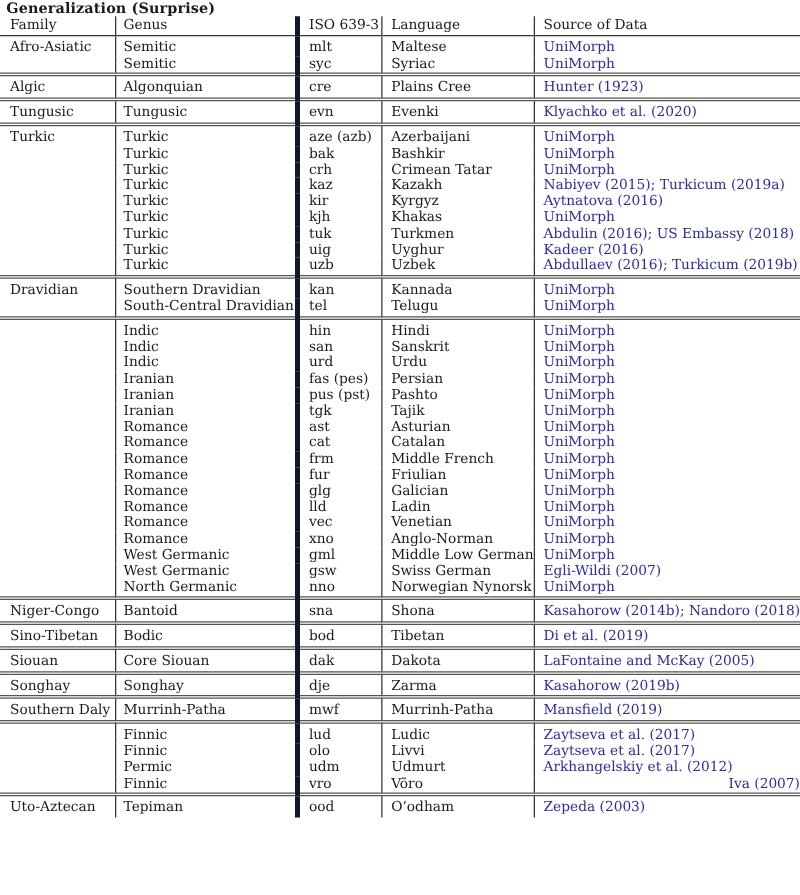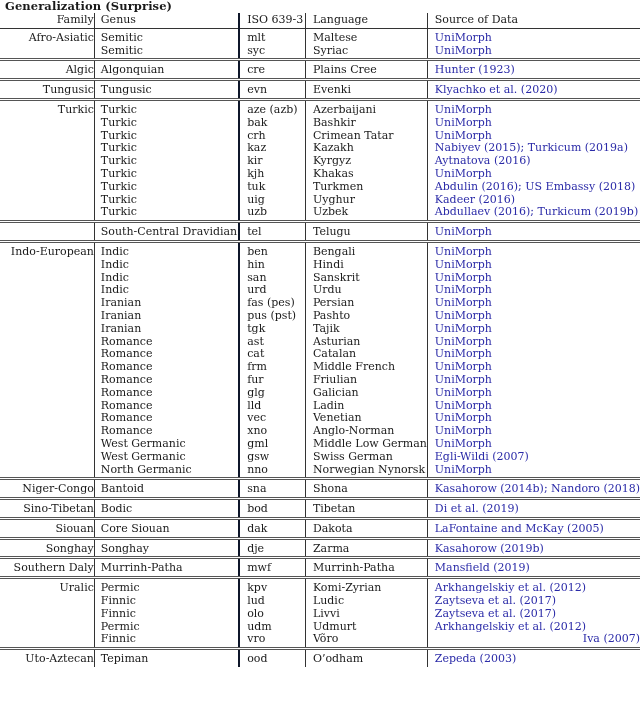--- a/index.html
+++ b/index.html
@@ -17,23 +17,23 @@
   table {
     position: absolute; left: 0; top: 13px; width: 640px;
     border-collapse: collapse;
     font-size: 11px; line-height: 12.8px;
   }
   td, th {
     padding: 0; vertical-align: top; text-align: left; font-weight: normal;
     white-space: nowrap;
   }
   th { padding-top: 1px; padding-bottom: 1px; }
-  .c1 { width: 93px; padding-left: 8px; text-align: right; }
+  .c1 { width: 93px; padding-left: 8px; }
   .c2 { width: 140px; padding-left: 6px; border-left: 1px solid #333; }
-  .c3 { width: 62px; padding-left: 7px; border-left: 2px solid #0f172a; margin-left: 40px; }
+  .c3 { width: 62px; padding-left: 7px; border-left: 4px solid #0f172a; margin-left: 40px; }
   .c4 { width: 113px; padding-left: 7px; border-left: 1px solid #333; }
   .c5 { padding-left: 7px; border-left: 1px solid #333; }
   thead tr { border-bottom: 1px solid #333; }
   tbody.group { border-top: 3px double #555; }
   tbody.group.first { border-top: none; }
   tbody.group tr:first-child td { padding-top: 3px; }
   tbody.group tr:last-child td { padding-bottom: 1px; }
   .src { color: #2b2ba8; }
   .caption {
     position: absolute; left: 0; width: 640px; top: 708px;
@@ -149,35 +149,35 @@
         <tr>
           <td class="c1"></td>
           <td class="c2">Turkic</td>
           <td class="c3">uzb</td>
           <td class="c4">Uzbek</td>
           <td class="c5 src" style="color: rgb(43, 43, 168);">Abdullaev (2016); Turkicum (2019b)</td>
         </tr>
       </tbody>
       <tbody class="group">
         <tr>
+          <td class="c1">Dravidian</td>
+          <td class="c2">Southern Dravidian</td>
+          <td class="c3">kan</td>
+          <td class="c4">Kannada</td>
+          <td class="c5 src" style="color: rgb(43, 43, 168);">UniMorph</td>
+        </tr>
+        <tr>
           <td class="c1"></td>
           <td class="c2">South-Central Dravidian</td>
           <td class="c3">tel</td>
           <td class="c4">Telugu</td>
           <td class="c5 src" style="color: rgb(43, 43, 168);">UniMorph</td>
         </tr>
       </tbody>
       <tbody class="group">
-        <tr>
-          <td class="c1">Indo-European</td>
-          <td class="c2">Indic</td>
-          <td class="c3">ben</td>
-          <td class="c4">Bengali</td>
-          <td class="c5 src" style="color: rgb(43, 43, 168);">UniMorph</td>
-        </tr>
         <tr>
           <td class="c1"></td>
           <td class="c2">Indic</td>
           <td class="c3">hin</td>
           <td class="c4">Hindi</td>
           <td class="c5 src" style="color: rgb(43, 43, 168);">UniMorph</td>
         </tr>
         <tr>
           <td class="c1"></td>
           <td class="c2">Indic</td>
@@ -331,27 +331,20 @@
         <tr>
           <td class="c1">Southern Daly</td>
           <td class="c2">Murrinh-Patha</td>
           <td class="c3">mwf</td>
           <td class="c4">Murrinh-Patha</td>
           <td class="c5 src" style="color: rgb(43, 43, 168);">Mansfield (2019)</td>
         </tr>
       </tbody>
       <tbody class="group">
         <tr>
-          <td class="c1">Uralic</td>
-          <td class="c2">Permic</td>
-          <td class="c3">kpv</td>
-          <td class="c4">Komi-Zyrian</td>
-          <td class="c5 src" style="color: rgb(43, 43, 168);">Arkhangelskiy et al. (2012)</td>
-        </tr>
-        <tr>
           <td class="c1"></td>
           <td class="c2">Finnic</td>
           <td class="c3">lud</td>
           <td class="c4">Ludic</td>
           <td class="c5 src" style="color: rgb(43, 43, 168);">Zaytseva et al. (2017)</td>
         </tr>
         <tr>
           <td class="c1"></td>
           <td class="c2">Finnic</td>
           <td class="c3">olo</td>

